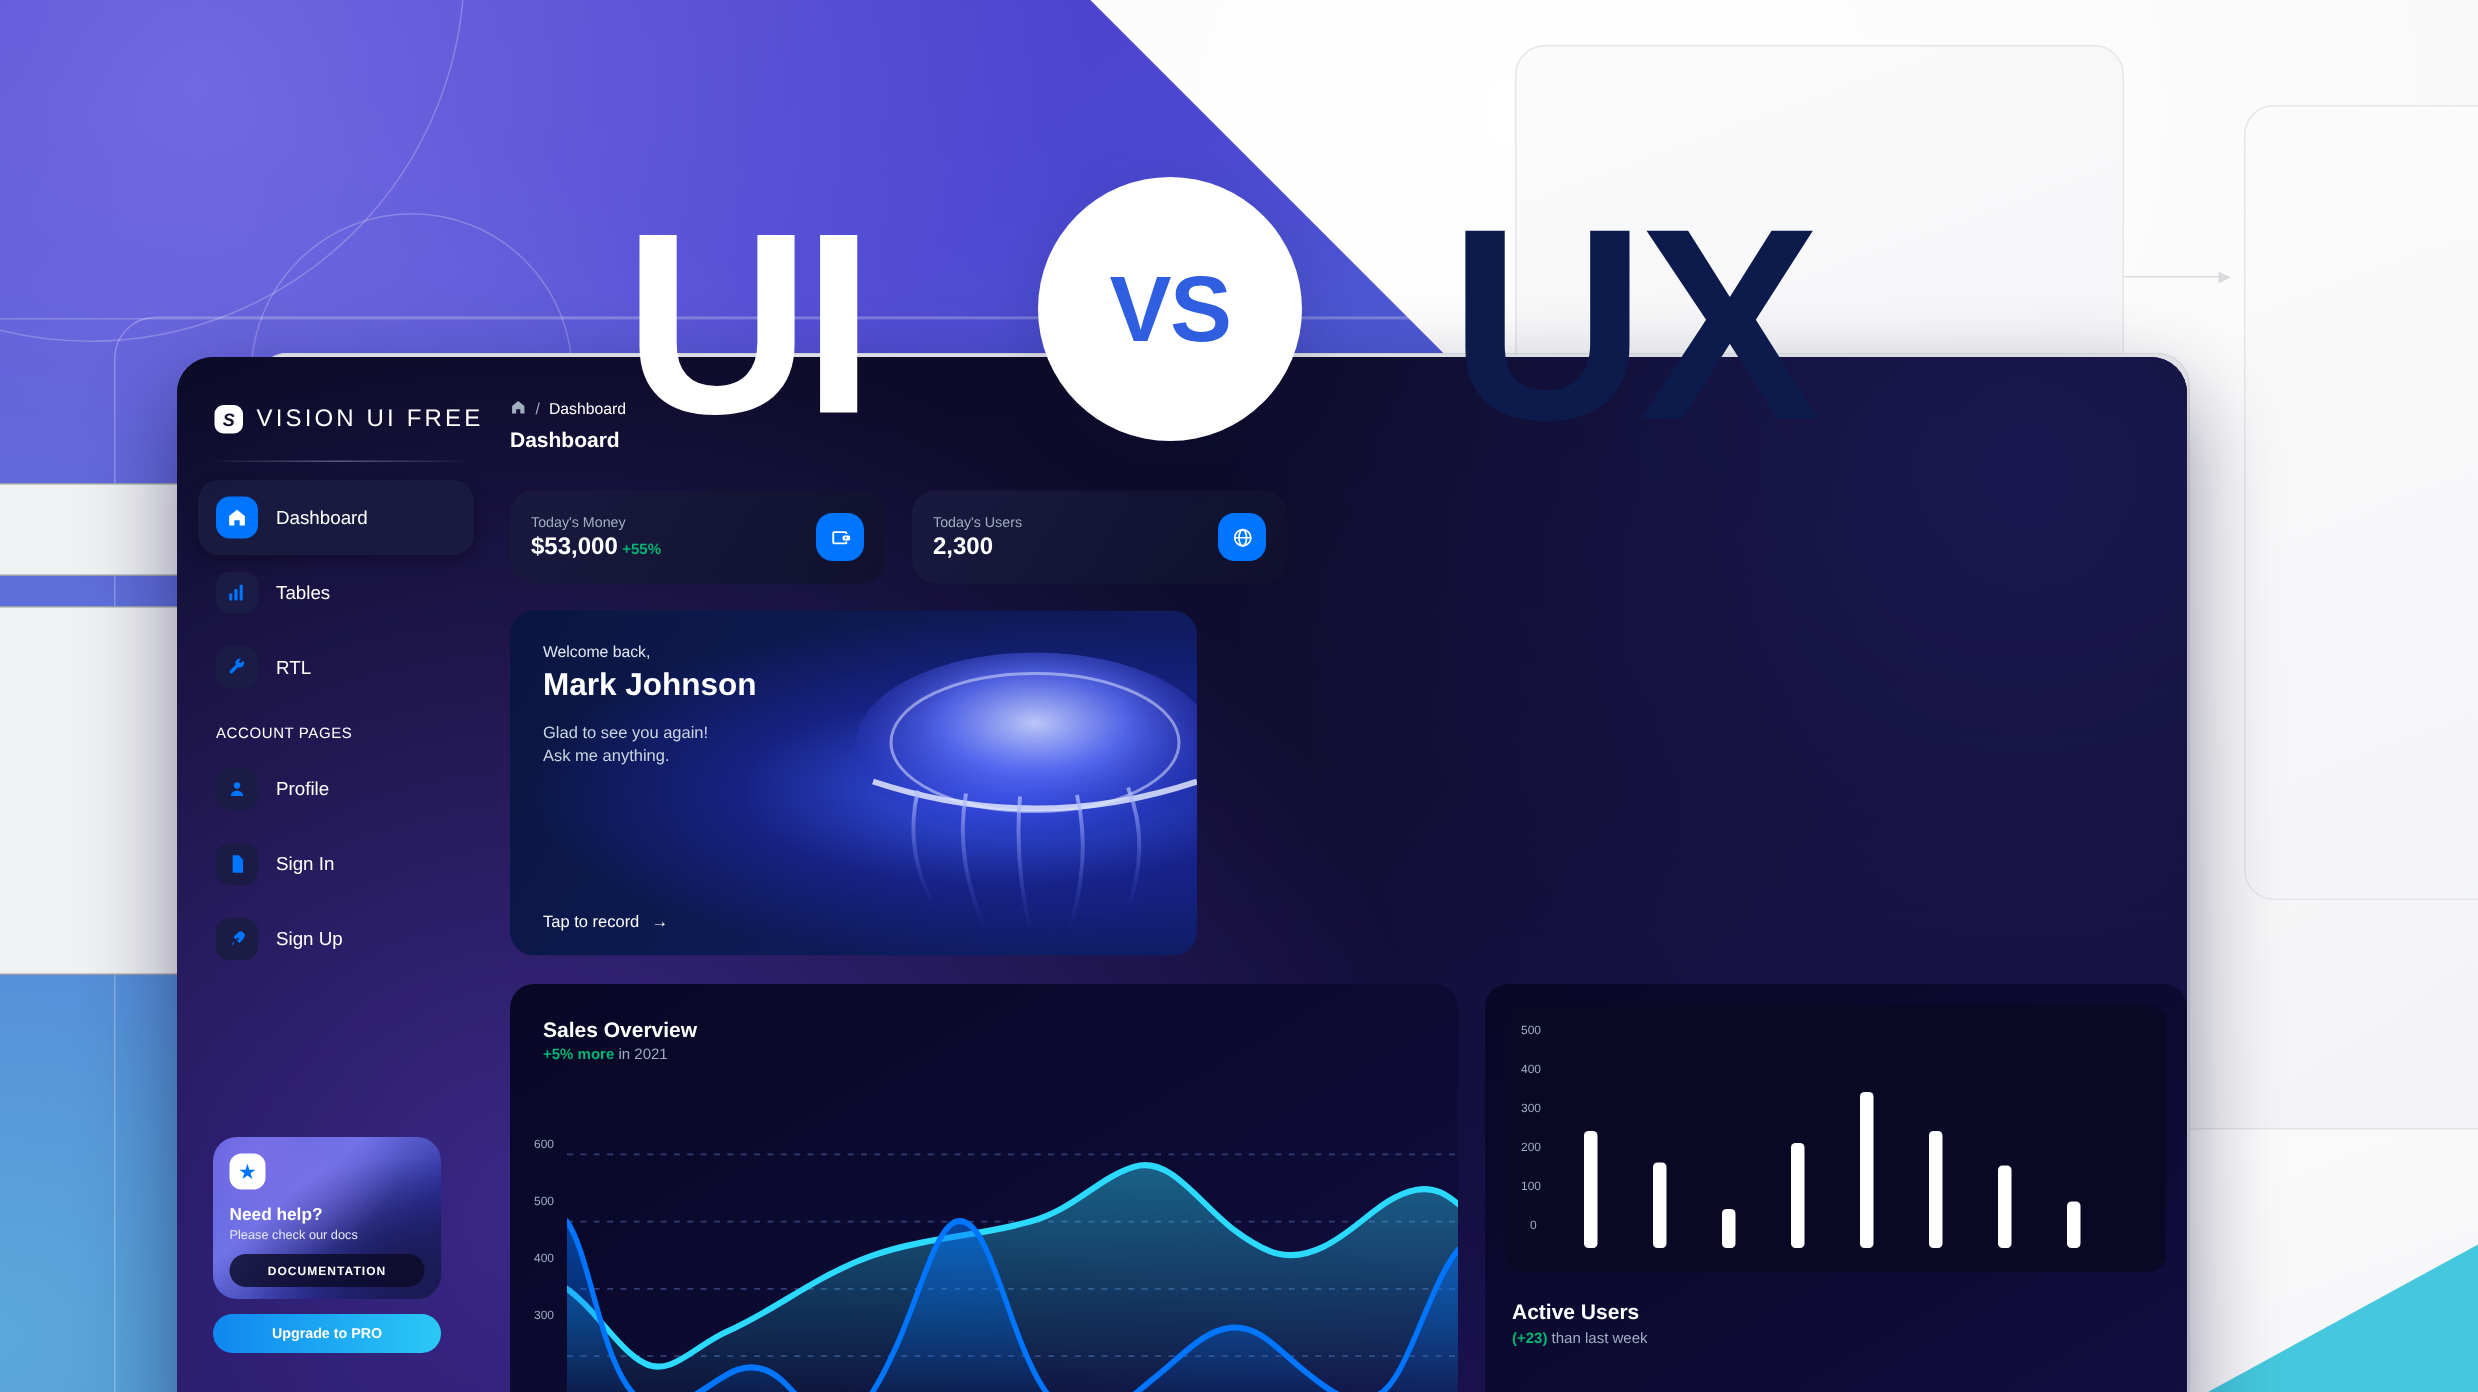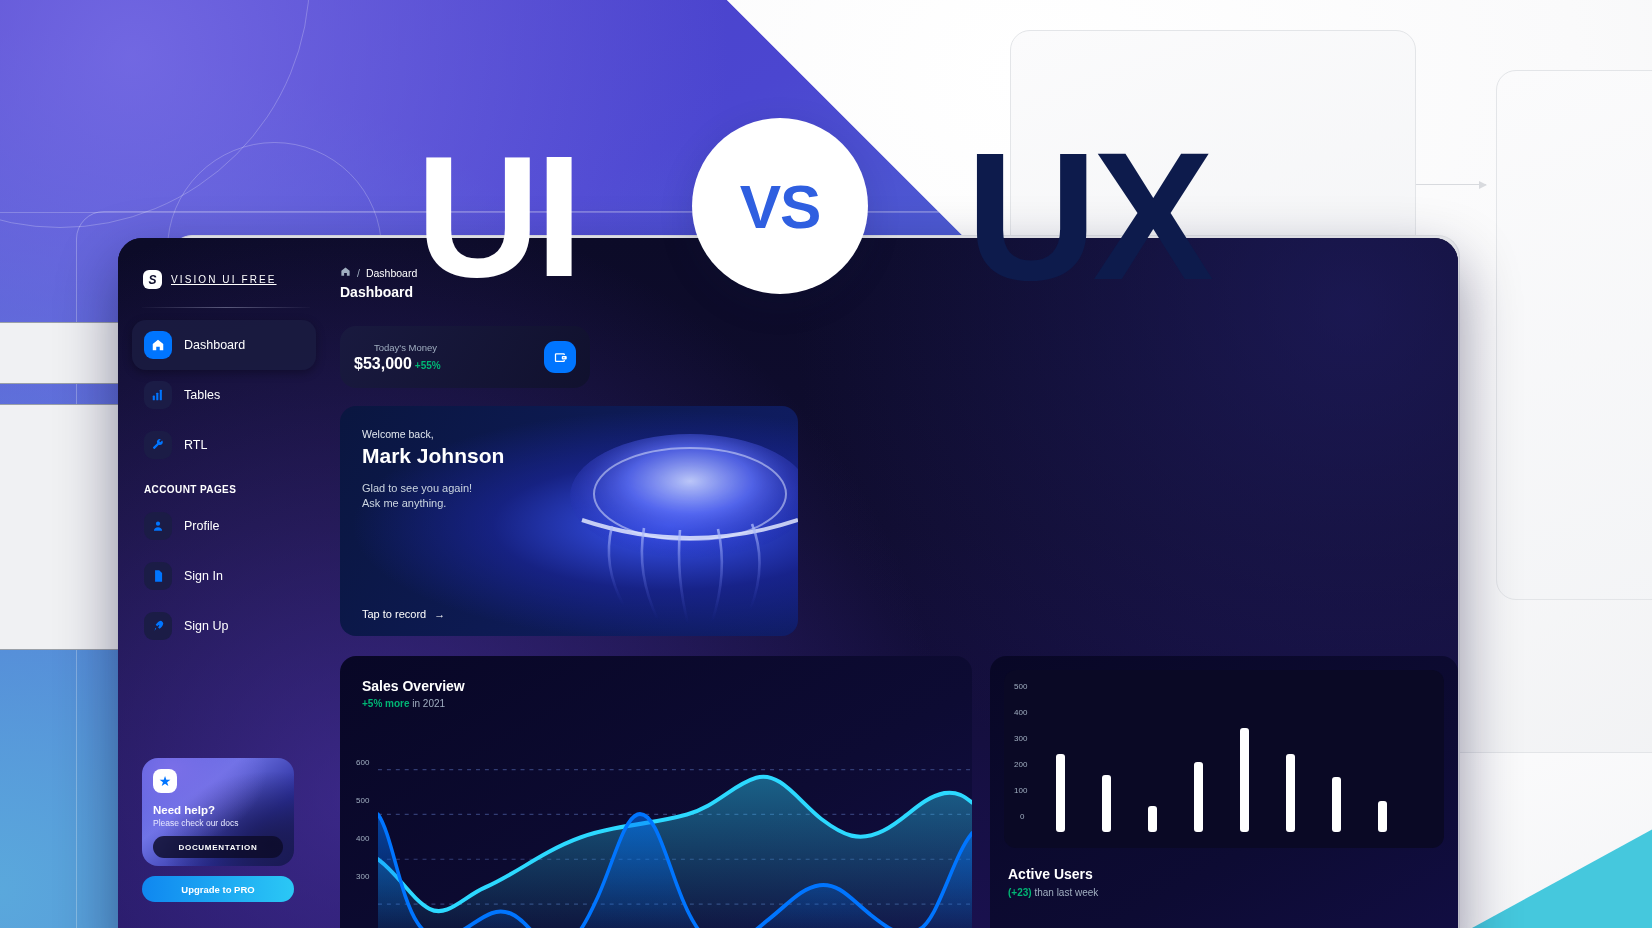--- a/index.html
+++ b/index.html
@@ -71,38 +71,38 @@
       radial-gradient(circle at 92% 10%, rgba(40,36,120,.5) 0%, rgba(40,36,120,0) 40%),
       linear-gradient(180deg,#0c0b28 0%, #100d30 40%, #1a1150 100%);
   }
   .sidebar { position: absolute; left: 0; top: 0; width: 212px; height: 100%; }
   .brand { display:flex; align-items:center; gap:9px; padding: 32px 0 0 25px; }
   .brand-mark {
     width: 19px; height: 19px; border-radius: 6px; background: #fff;
     display:flex; align-items:center; justify-content:center;
     color:#0d0c2b; font-weight:800; font-size:12px; font-style: italic;
   }
-  .brand-text { color:#fff; font-size:10px; letter-spacing: 2.1px; font-weight: 500; text-decoration: underline; }
+  .brand-text { color:#fff; font-size:16px; letter-spacing: 2.1px; font-weight: 500; }
   .brand-div { margin: 18px 20px 0 24px; height:1px;
     background: linear-gradient(90deg, rgba(224,228,255,.02), rgba(224,228,255,.35), rgba(224,228,255,.02)); }
 
   .nav { margin-top: 12px; }
   .nav-item {
     display:flex; align-items:center; gap:12px;
     margin: 0 14px; padding: 11px 12px; border-radius: 14px;
   }
   .nav-item.active { background: rgba(26,27,64,.94); box-shadow: 0 3px 10px rgba(0,0,0,.3); }
   .nav-ico {
     width: 28px; height: 28px; border-radius: 9px; background: #1b1c46;
     display:flex; align-items:center; justify-content:center; flex: 0 0 28px;
   }
   .nav-item.active .nav-ico { background: #0075ff; }
   .nav-ico svg { width: 14px; height: 14px; display:block; }
   .nav-label { color:#fff; font-size: 12.5px; font-weight: 500; }
-  .nav-section { color:#fff; font-size:10px; font-weight:700; letter-spacing:.4px;
+  .nav-section { color:#fff; font-size:10px; font-weight:400; letter-spacing:.4px;
     margin: 14px 0 6px 26px; }
 
   .help-card {
     position: absolute; left: 24px; bottom: 92px; width: 152px; height: 108px;
     border-radius: 16px; overflow: hidden;
     background:
       radial-gradient(ellipse at 20% 10%, #7a6fe8 0%, rgba(122,111,232,0) 55%),
       radial-gradient(ellipse at 85% 80%, #1b1b55 0%, rgba(27,27,85,0) 60%),
       linear-gradient(140deg, #4a59d8 0%, #6f74e6 35%, #2b2f9e 70%, #14134a 100%);
     padding: 11px;
@@ -130,21 +130,21 @@
   .crumb { display:flex; align-items:center; gap:6px; color:#a0aec0; font-size:10.5px; }
   .crumb-cur { color:#fff; }
   .page-title { color:#fff; font-size:14px; font-weight:700; margin-top:5px; }
 
   .stats { display:flex; gap:18px; margin-top: 26px; }
   .stat {
     width: 250px; height: 62px; border-radius: 16px;
     background: linear-gradient(127deg, rgba(25,26,63,.95), rgba(16,17,45,.92));
     display:flex; align-items:center; justify-content:space-between; padding: 0 14px;
   }
-  .stat-lbl { color:#a0aec0; font-size:9.5px;margin-left:20px; }
+  .stat-lbl { color:#a0aec0; font-size:9.5px; }
   .stat-val { color:#fff; font-size:16px; font-weight:800; margin-top:2px; }
   .stat-val .up { color:#01b574; font-size:10px; font-weight:700; margin-left:3px; }
   .stat-ico { width:32px; height:32px; border-radius:11px; background:#0075ff;
     display:flex;align-items:center;justify-content:center; }
   .stat-ico svg { width:15px; height:15px; }
 
   .welcome {
     margin-top: 18px; width: 458px; height: 230px; border-radius: 16px; overflow:hidden;
     position: relative;
     background:
@@ -421,20 +421,35 @@
             <div class="stat-lbl">Today's Money</div>
             <div class="stat-val">
               <span>$53,000</span><span class="up">+55%</span>
             </div>
           </div>
           <div class="stat-ico">
             <svg viewBox="0 0 24 24" fill="#fff">
                 <path d="M3 7a2 2 0 012-2h12a2 2 0 012 2v1h-2V7H5v10h12v-1h2v1a2 2 0 01-2 2H5a2 2 0 01-2-2z"></path>
                 <rect x="14" y="9.5" width="8" height="5.5" rx="1.6"></rect>
                 <circle cx="17.4" cy="12.2" r="1" fill="#0075ff"></circle>
+              </svg>
+          </div>
+        </div>
+        <div class="stat">
+          <div>
+            <div class="stat-lbl">Today's Users</div>
+            <div class="stat-val">
+              <span>2,300</span>
+            </div>
+          </div>
+          <div class="stat-ico">
+            <svg viewBox="0 0 24 24" fill="none" stroke="#fff" stroke-width="1.8">
+                <circle cx="12" cy="12" r="8.6"></circle>
+                <ellipse cx="12" cy="12" rx="4" ry="8.6"></ellipse>
+                <line x1="3.4" y1="12" x2="20.6" y2="12"></line>
               </svg>
           </div>
         </div>
       </div>
 
       <div class="welcome">
         <svg class="jelly" viewBox="0 0 280 205">
           <defs>
             <radialGradient id="jg" cx="50%" cy="38%" r="62%">
               <stop offset="0%" stop-color="#c9d4ff" stop-opacity=".95"></stop>

